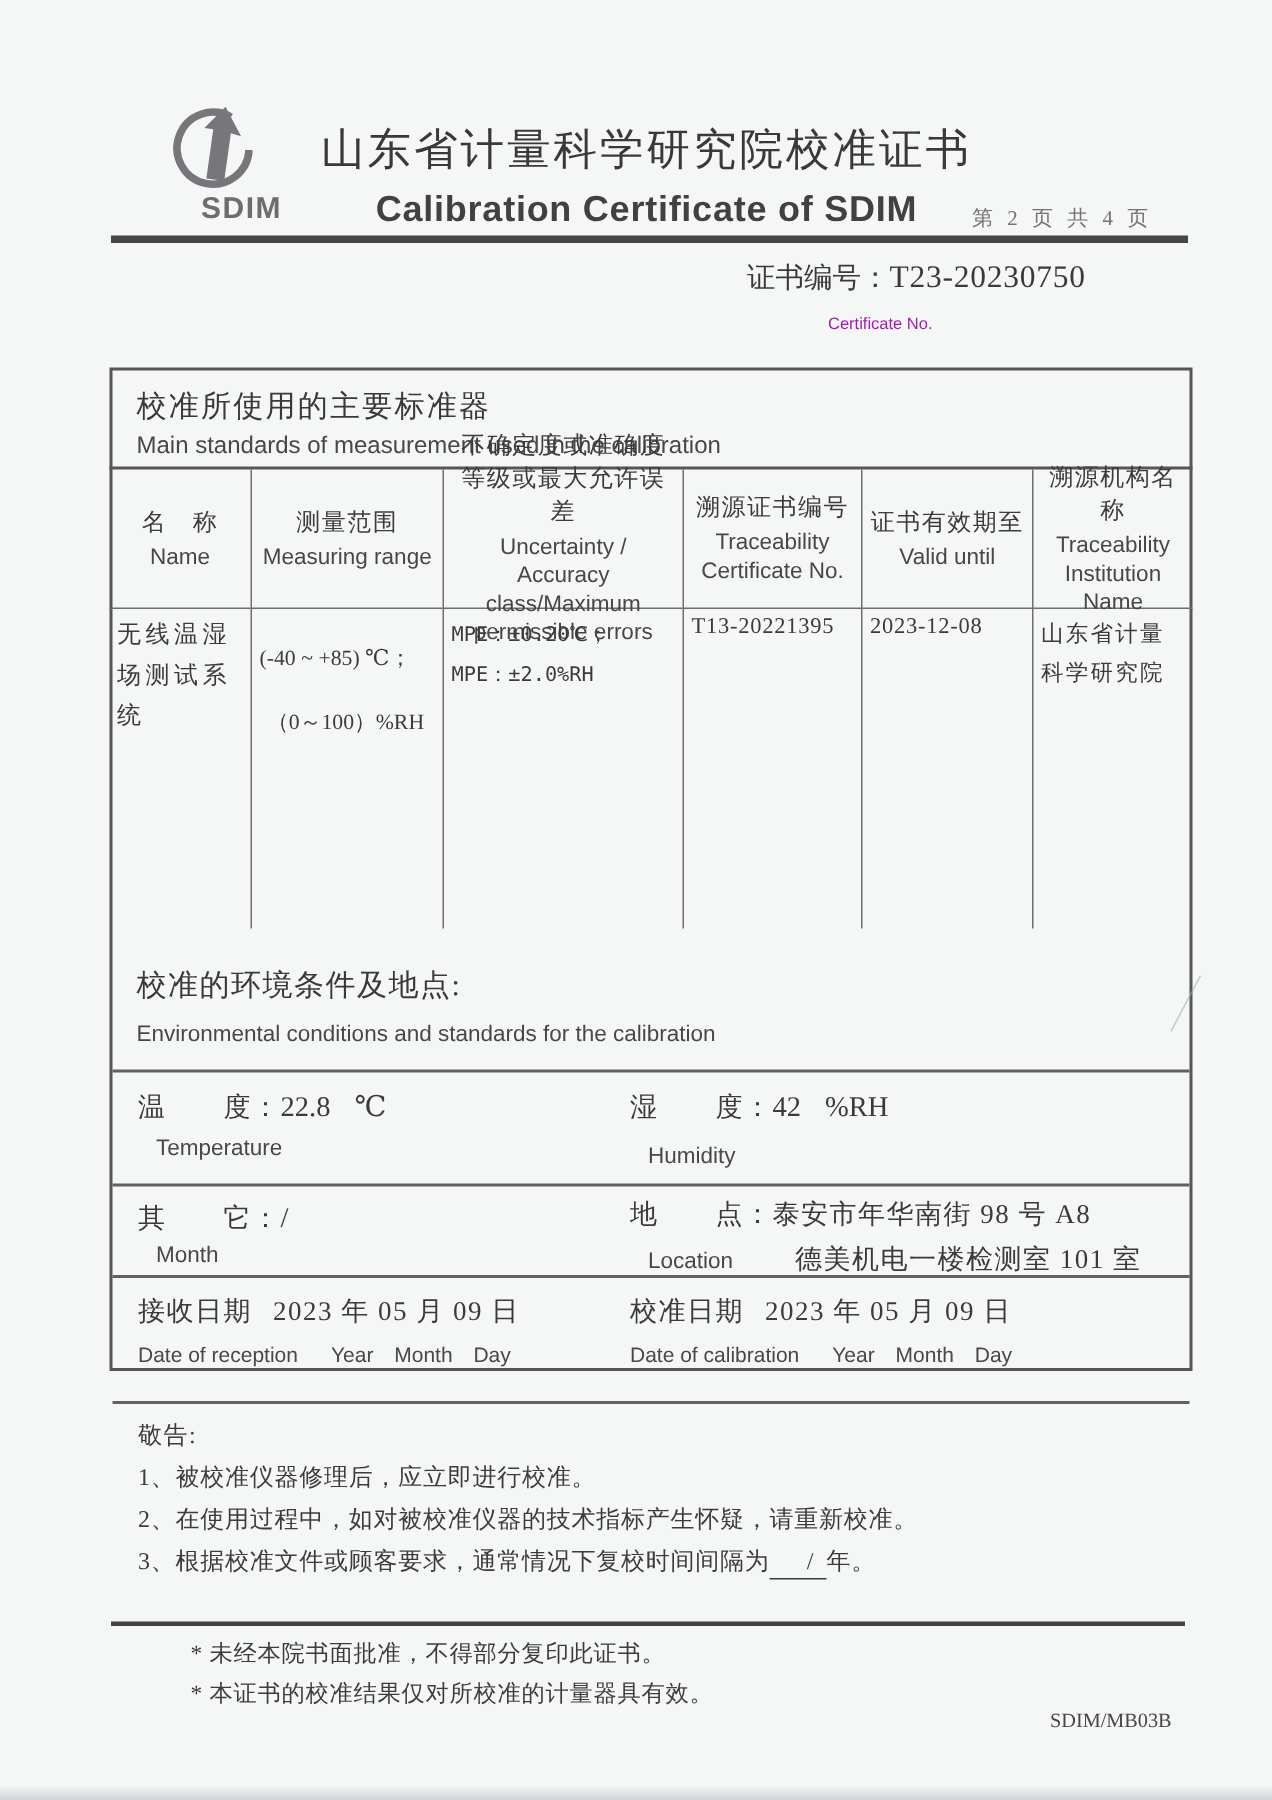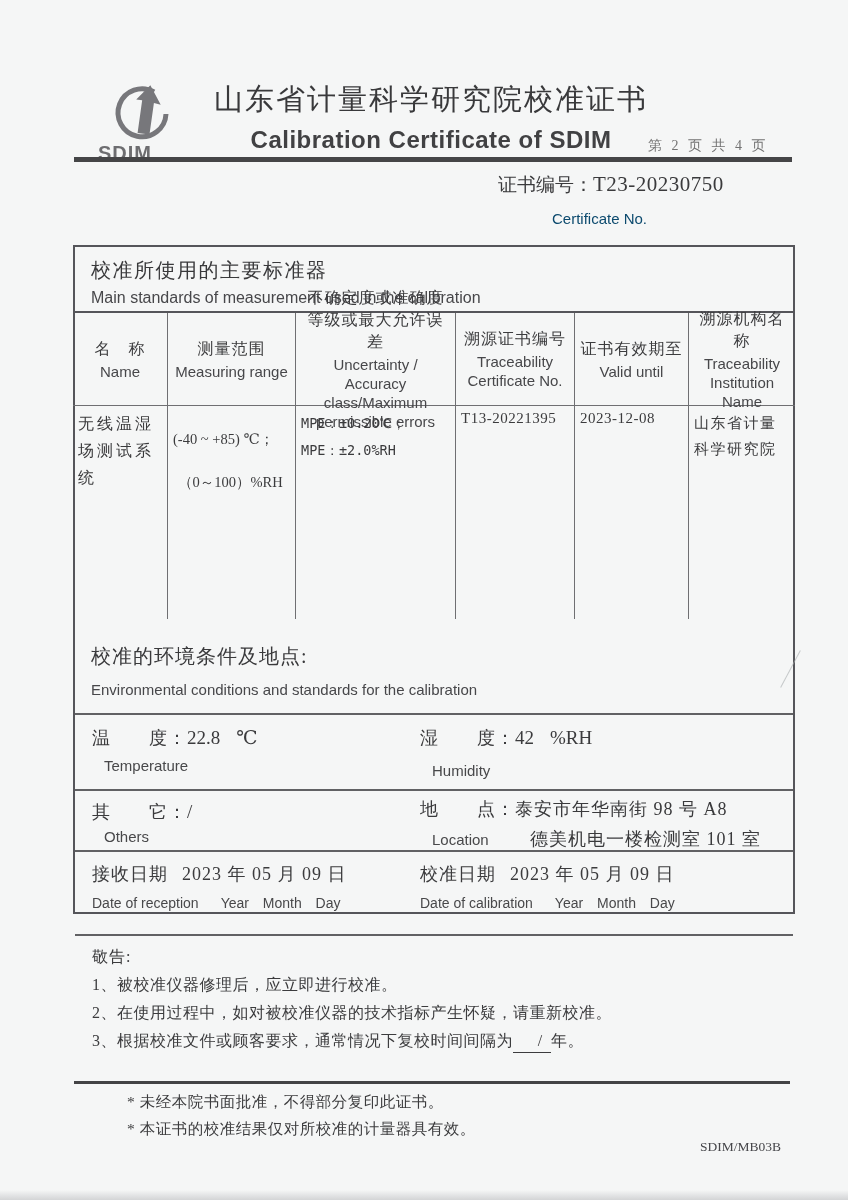--- a/index.html
+++ b/index.html
@@ -11,35 +11,35 @@
     color: #3b3b3d;
     overflow: hidden;
     font-family: "Liberation Serif", "DejaVu Serif", serif;
   }
   .cn   { font-family: "Liberation Serif", "DejaVu Serif", serif; }
   .en   { font-family: "Liberation Sans", "DejaVu Sans", sans-serif; }
   .mono { font-family: "DejaVu Sans Mono", monospace; }
   .abs  { position: absolute; }
 
   
-  .logo-wrap { left: 98px; top: 82px; width: 90px; text-align: left; }
+  .logo-wrap { left: 98px; top: 68px; width: 90px; text-align: right; }
   .logo-mark { display: block; margin: 0 auto; }
   .logo-text { display: block; margin-top: -4px; font-weight: bold; font-size: 20px;
                letter-spacing: 1px; color: #6d6d70;
                font-family: "Liberation Sans", sans-serif; }
   .title-cn { left: 196px; top: 80px; width: 470px; text-align: center;
               font-size: 29px; letter-spacing: 2px; color: #39393b; }
   .title-en { left: 196px; top: 126px; width: 470px; text-align: center;
               font-weight: bold; font-size: 24px; color: #414143; letter-spacing: 0.5px; }
   .page-info { left: 648px; top: 137px; font-size: 14px; letter-spacing: 3px; color: #737373; }
   .rule-double { left: 74px; top: 157px; width: 718px; height: 3px;
                  border-top: 3px solid #454547; border-bottom: 2px solid #454547; }
   .cert-line { left: 498px; top: 172px; width: 300px; font-size: 19px; color: #3a3a3c; }
   .cert-line .num { font-size: 21px; letter-spacing: 0.5px; }
-  .cert-en { left: 552px; top: 210px; font-size: 15px; color: #0c4a6e; }
+  .cert-en { left: 552px; top: 210px; font-size: 11px; color: #a21caf; }
 
   
   .main-box { left: 73px; top: 245px; width: 722px; height: 669px;
               border: 2px solid #55555a; background: transparent; }
   .std-head-cn { left: 16px; top: 10px; font-size: 20px; letter-spacing: 1.5px; color: #39393b; }
   .std-head-en { left: 16px; top: 42px; font-size: 16px; color: #47474a; text-align: center; }
 
   .std-table { left: -2px; top: 64px; width: 722px; height: 308px;
                display: grid; border-top: 2px solid #55555a;
                grid-template-columns: 94px 128px 160px 119px 114px 1fr;
@@ -177,21 +177,21 @@
 
   <div class="abs temp-line"><span class="env-label cn">温　　度：</span><span class="env-val cn">22.8</span>　<span class="env-val cn">℃</span></div>
   <div class="abs temp-en env-en">Temperature</div>
 
   <div class="abs hum-line"><span class="env-label cn">湿　　度：</span><span class="env-val cn">42</span>　<span class="env-val cn">%RH</span></div>
   <div class="abs hum-en env-en">Humidity</div>
 
   <div class="abs hline l2"></div>
 
   <div class="abs oth-line"><span class="env-label cn">其　　它：</span><span class="env-val cn">/</span></div>
-  <div class="abs oth-en env-en">Others</div>
+  <div class="abs oth-en env-en">Month</div>
 
   <div class="abs loc-line1"><span class="env-label cn">地　　点：</span><span class="env-label cn">泰安市年华南街 98 号 A8</span></div>
   <div class="abs loc-line2">
       <span class="env-en">Location</span>
       <span class="env-label cn">德美机电一楼检测室 101 室</span>
     </div>
 
   <div class="abs hline l3"></div>
 
   <div class="abs date-left">

